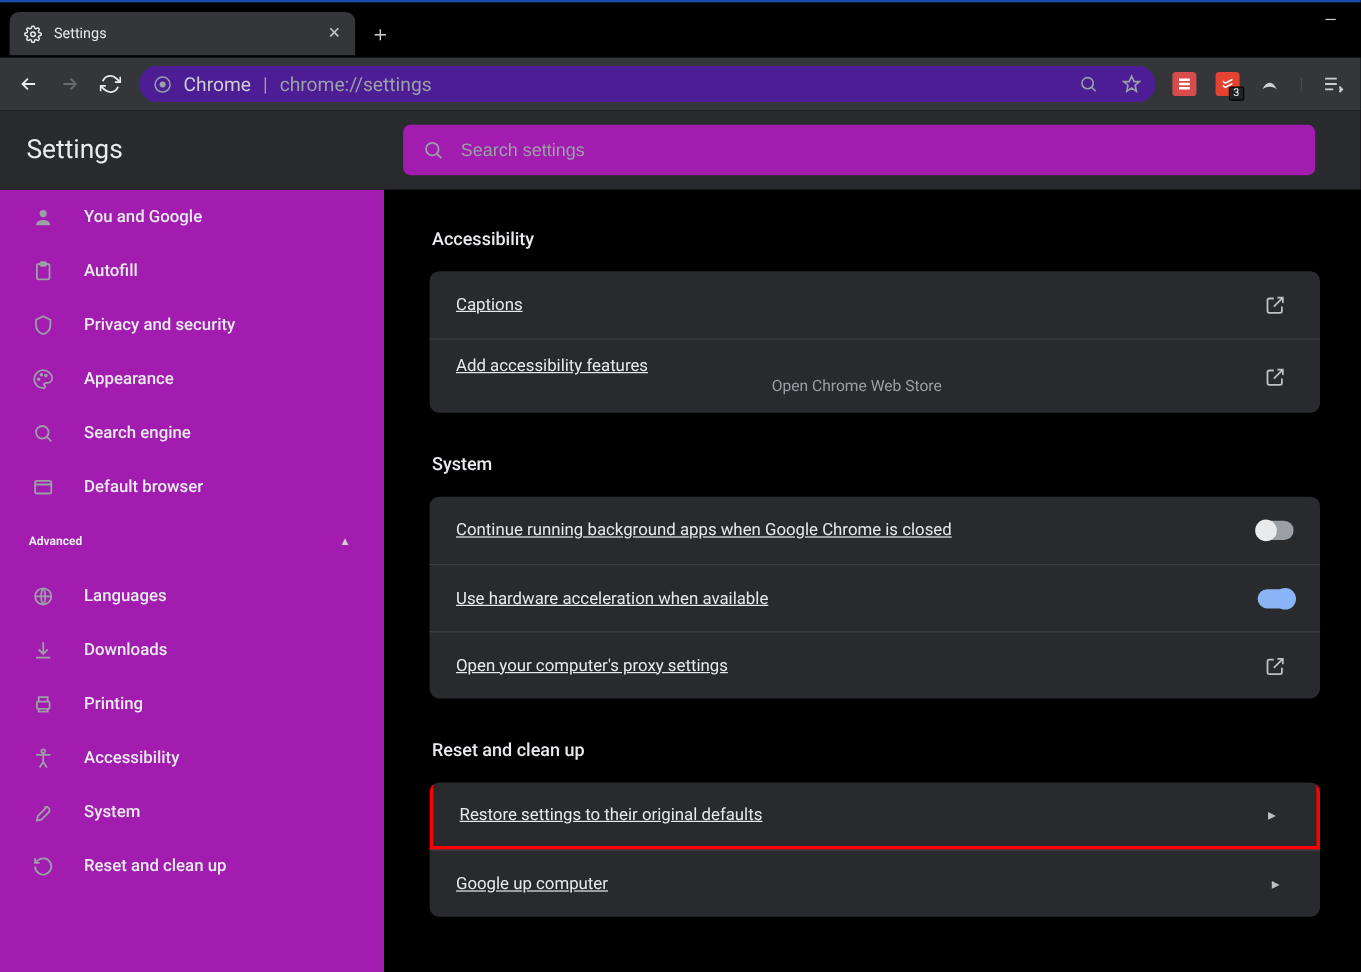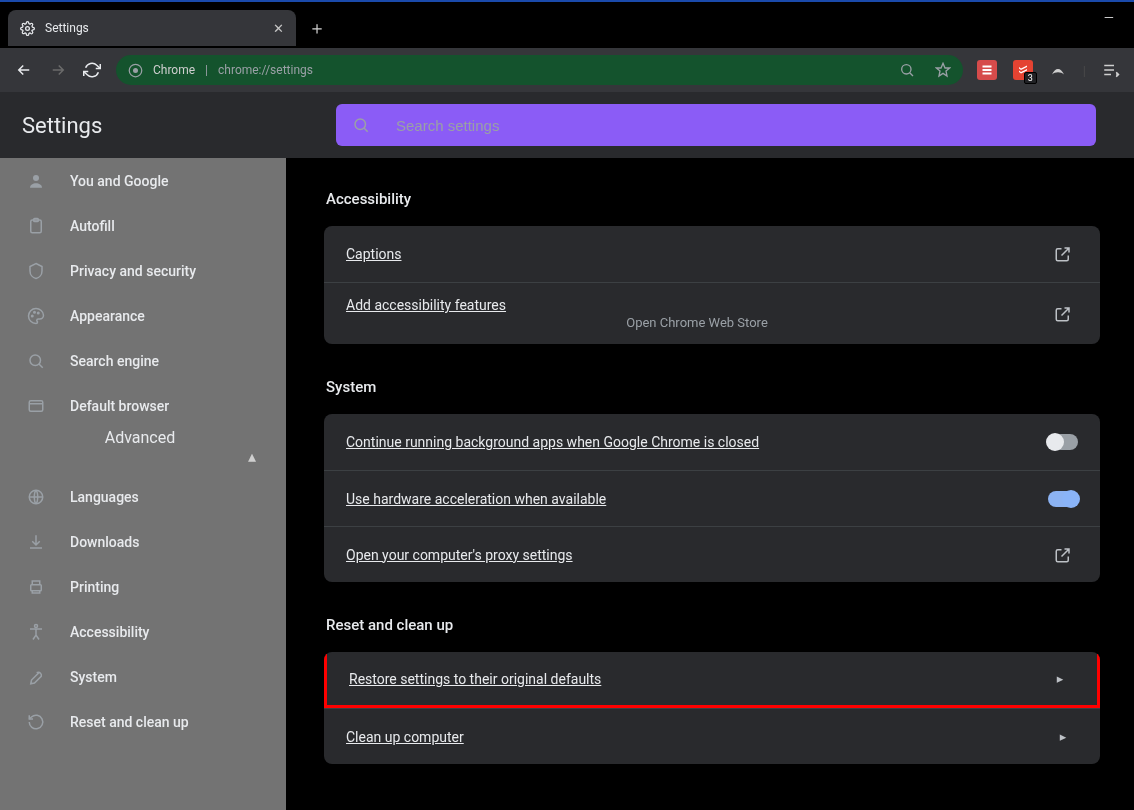--- a/index.html
+++ b/index.html
@@ -28,45 +28,45 @@
   .newtab { margin-top: 14px; margin-left: 12px; color:#cfcfcf; font-size:18px;}
   .win-controls { margin-left:auto; display:flex; gap:22px; padding:8px 20px 0 0; color:#cfcfcf;}
   .addrbar {
     height: 44px; background: #35363a;
     display: flex; align-items: center; gap: 14px;
     padding: 0 14px;
   }
   .nav-icn { width:20px; height:20px; display:flex; align-items:center; justify-content:center; color:#cfcfcf;}
   .nav-icn.dim{ color:#6b6b6b;}
   .omni {
-    flex:1; height:30px; background:#14532d;
+    flex:1; height:30px; background:#4c1d95;
     border-radius:15px; display:flex; align-items:center;
-    padding:0 12px; gap:10px; color:#cfcfcf; font-size:12px;
+    padding:0 12px; gap:10px; color:#cfcfcf; font-size:16px;
   }
   .omni .dim{ color:#9aa0a6;}
   .ext-icons{ display:flex; align-items:center; gap:16px; color:#cfcfcf;}
   .ext-box{ width:20px;height:20px;border-radius:3px;display:flex;align-items:center;justify-content:center;position:relative;}
   .badge{ position:absolute;bottom:-4px;right:-4px;background:#202124;color:#fff;font-size:9px;padding:0 3px;border-radius:2px;border:1px solid #000;}
   .app-header{
     position:absolute; top:92px; left:0; right:0; height:66px;
     background:#292a2d; display:flex; align-items:center;
     padding-left:22px; z-index:5;
   }
   .app-title{ font-size:22px; color:#e8eaed; width:314px;}
-  .search-wrap{ flex:1; max-width:760px; height:42px; background:#8b5cf6; border-radius:6px; display:flex; align-items:center; padding:0 16px; gap:26px; margin-right:34px;}
+  .search-wrap{ flex:1; max-width:760px; height:42px; background:#a21caf; border-radius:6px; display:flex; align-items:center; padding:0 16px; gap:14px; margin-right:34px;}
   .search-wrap input{ flex:1; background:transparent; border:none; color:#e8eaed; font-size:15px; outline:none;}
   .search-wrap input::placeholder{ color:#9aa0a6;}
   .main-area{ position:absolute; top:158px; left:0; right:0; bottom:0; display:flex;}
-  .sidebar{ width:286px; background:#737373; overflow-y:auto;text-align:center;}
+  .sidebar{ width:320px; background:#a21caf; overflow-y:auto;text-align:center;}
   .sidebar::-webkit-scrollbar{ width:15px;}
   .sidebar::-webkit-scrollbar-track{ background:#2b2c2f;}
   .sidebar::-webkit-scrollbar-thumb{ background:#5f6368; border-radius:2px;}
   .sitem{ display:flex; align-items:center; height:45px; padding-left:26px; gap:24px; color:#e8eaed; font-size:14px; font-weight:500;}
   .sitem .icn{ width:20px; height:20px; display:flex; align-items:center; justify-content:center; color:#9aa0a6;}
-  .adv-head{ display:flex; align-items:center; height:46px; padding:0 30px 0 24px; color:#e8eaed; font-size:16px; font-weight:400;flex-direction:column;}
+  .adv-head{ display:flex; align-items:center; height:46px; padding:0 30px 0 24px; color:#e8eaed; font-size:10px; font-weight:700;}
   .adv-head .chev{ margin-left:auto; color:#cfcfcf;}
   .content{ flex:1; overflow-y:auto; padding:20px 34px 40px 38px;}
   .sec-title{ font-size:15px; color:#e8eaed; margin:12px 0 18px 2px; font-weight:500;}
   .card{ background:#292a2d; border-radius:8px; overflow:hidden;}
   .row{ display:flex; align-items:center; min-height:56px; padding:14px 22px; border-top:1px solid #3c4043;}
   .card .row:first-child{ border-top:none;}
   .row-main{ flex:1;}
   .row-label{ font-size:14px; color:#e8eaed;text-decoration:underline;}
   .row-sub{ font-size:13px; color:#9aa0a6; margin-top:2px;text-align:center;}
   .row-act{ width:30px; display:flex; justify-content:center; color:#bdc1c6;}
@@ -357,19 +357,19 @@
     <div class="sec-title" style="margin-top:34px">Reset and clean up</div>
     <div class="card">
       <div class="row highlight">
         <div class="row-main">
             <div class="row-label">Restore settings to their original defaults</div>
           </div>
         <div class="row-act">▸</div>
       </div>
       <div class="row">
         <div class="row-main">
-            <div class="row-label">Clean up computer</div>
+            <div class="row-label">Google up computer</div>
           </div>
         <div class="row-act">▸</div>
       </div>
     </div>
   </div>
 </div>
 
 </body></html>

